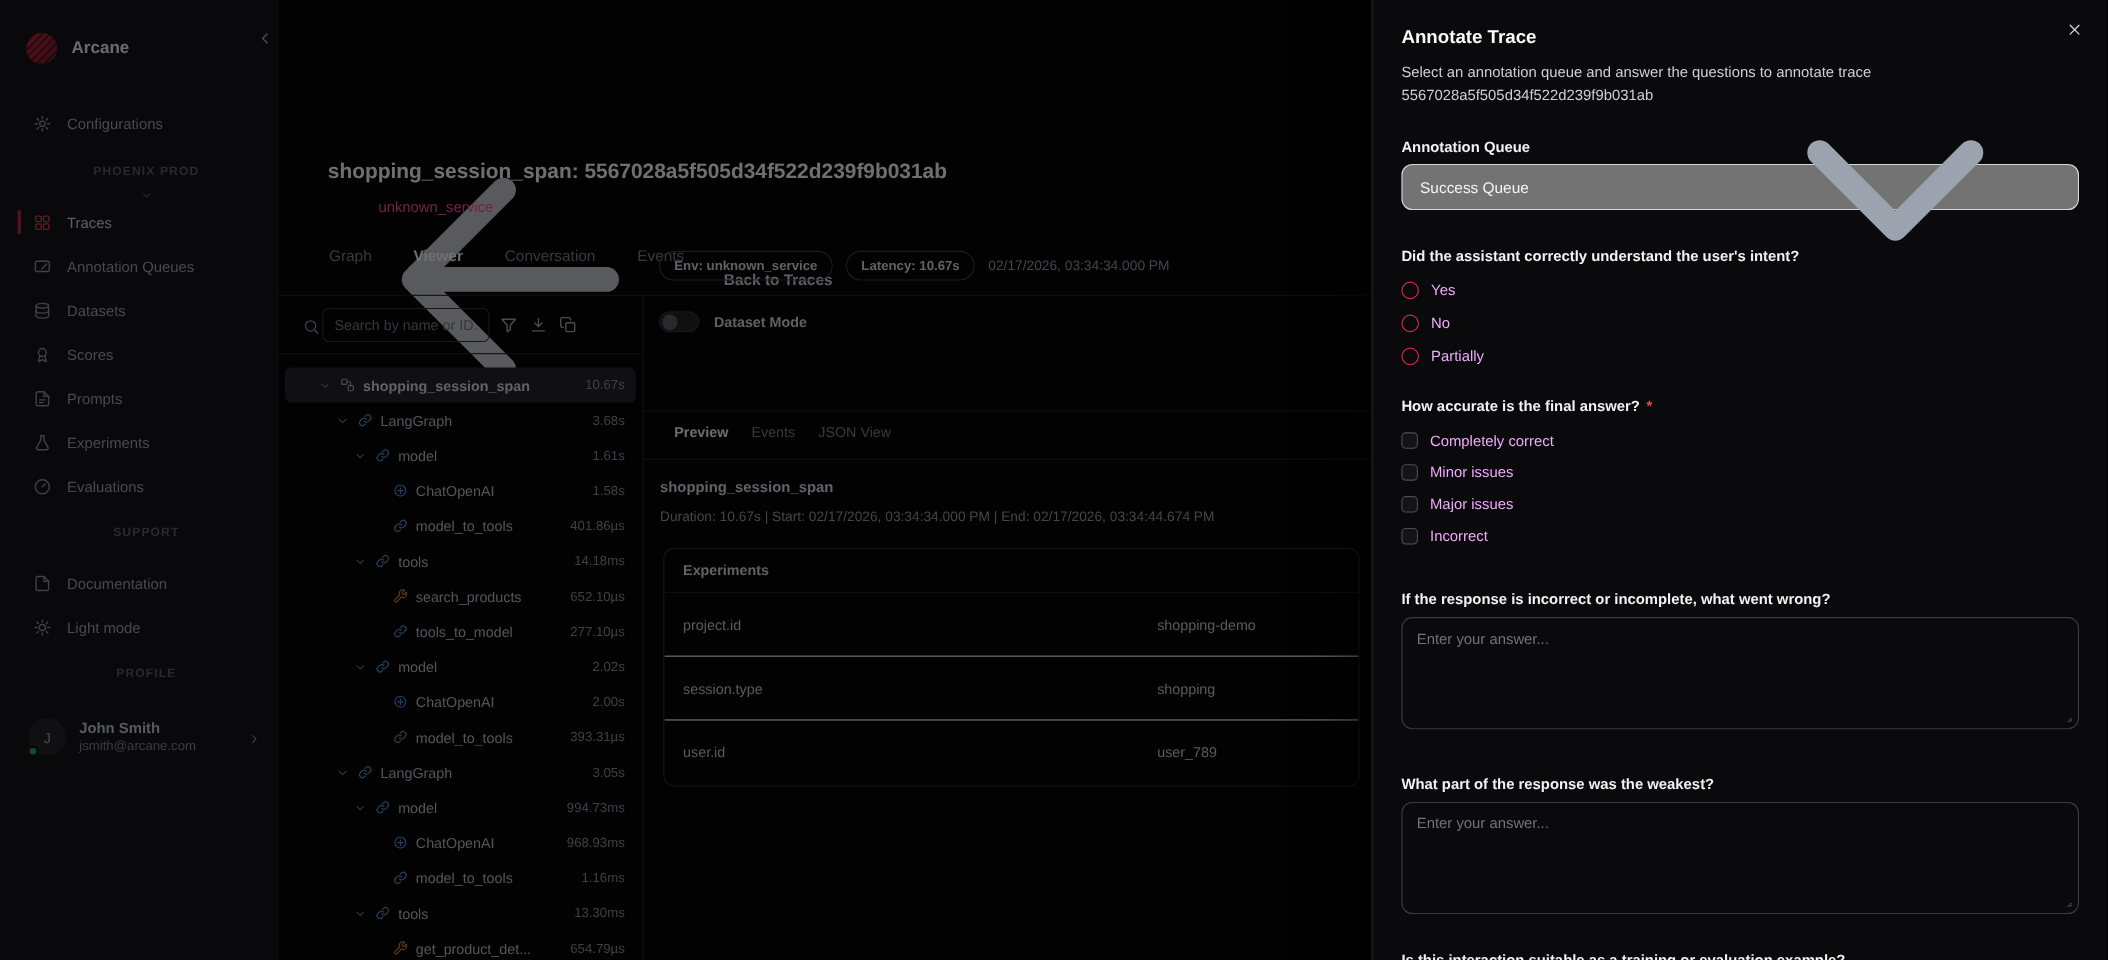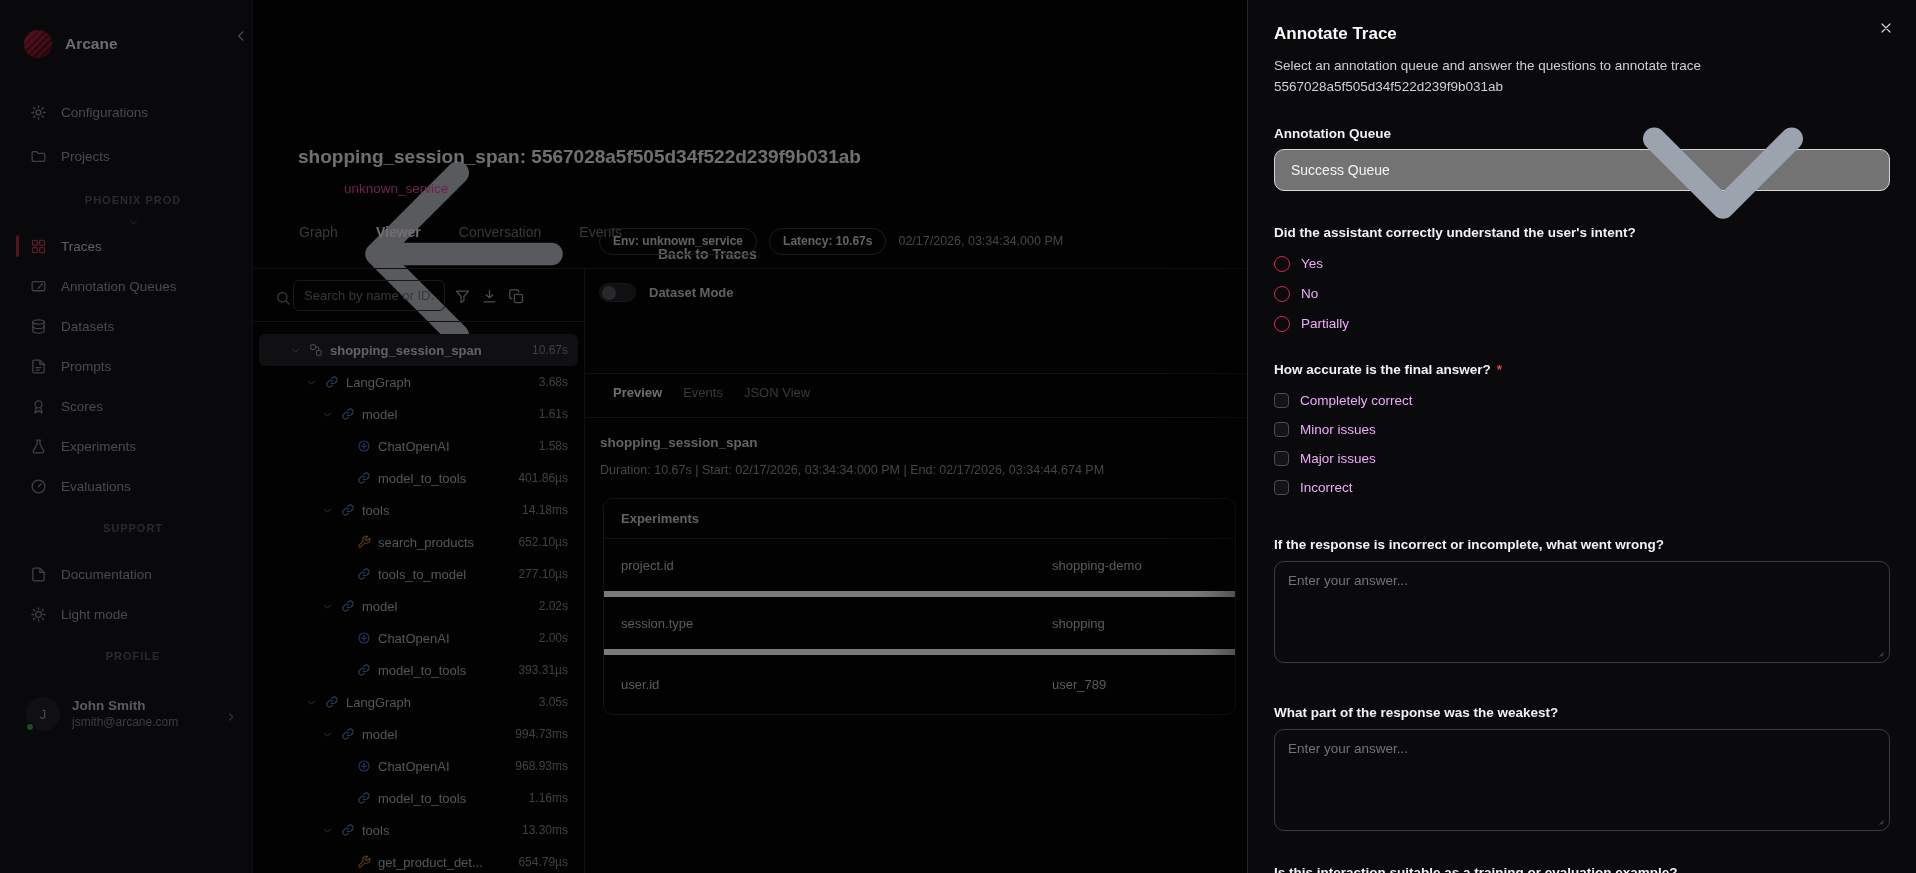--- a/index.html
+++ b/index.html
@@ -79,21 +79,21 @@
   .toggle-label { font-size:13px; font-weight:600; color:#c7c9ce; }
   .det-div1 { position:absolute; left:0; right:0; top:104px; height:1px; background:#222226; }
   .det-tabs { position:absolute; left:28px; top:116px; display:flex; gap:21px; }
   .det-tab { font-size:13px; color:#737780; cursor:pointer; }
   .det-tab.active { color:#e4e4e7; font-weight:700; }
   .det-div2 { position:absolute; left:0; right:0; top:148px; height:1px; background:#222226; }
   .span-name { position:absolute; left:15px; top:166px; font-size:13.5px; font-weight:700; color:#c9ccd1; }
   .span-meta { position:absolute; left:15px; top:194px; font-size:12.5px; color:#8e9198; }
   .attr-card { position:absolute; left:18px; top:229px; width:633px; height:217px; border:1px solid #2a2a2e; border-radius:10px; overflow:hidden; }
   .attr-head { height:40px; display:flex; align-items:center; padding:0 17px; font-size:13px; font-weight:700; color:#caccd1; border-bottom:1px solid #232327; }
-  .attr-row { position:relative; height:58px; border-bottom:6px solid #ffffff; }
+  .attr-row { position:relative; height:58px; border-bottom:1px solid #ffffff; }
   .attr-row:last-child { border-bottom:none; }
   .attr-key { position:absolute; left:17px; top:50%; transform:translateY(-50%); font-size:13px; color:#b9bcc2; }
   .attr-val { position:absolute; left:71%; top:50%; transform:translateY(-50%); font-size:13px; color:#b9bcc2; }
 
   
   #scrim { position:absolute; left:0; top:0; width:1247px; height:873px; background:rgba(0,0,0,0.52); z-index:40; pointer-events:none; }
 
   
   #drawer { position:absolute; left:1247px; top:0; width:669px; height:873px; background:#0a0a0c; border-left:1px solid #26262a; z-index:50; padding:24px 26px; overflow:hidden; box-shadow:-18px 0 40px rgba(0,0,0,.55); }
   .drawer-close { position:absolute; top:18px; right:22px; width:16px; height:16px; color:#d4d4d8; cursor:pointer; }
@@ -134,26 +134,20 @@
         </svg></span>
     <nav class="side-nav">
       <div id="nav-primary">
           <div class="side-item">
             <svg viewBox="0 0 24 24" class="ic sicon">
               <circle cx="12" cy="12" r="3.4"></circle>
               <path d="M12 2.6v2.6M12 18.8v2.6M2.6 12h2.6M18.8 12h2.6M5.2 5.2l1.9 1.9M16.9 16.9l1.9 1.9M18.8 5.2l-1.9 1.9M7.1 16.9l-1.9 1.9"></path>
             </svg>
             <span class="slabel">Configurations</span>
           </div>
-          <div class="side-item">
-            <svg viewBox="0 0 24 24" class="ic sicon">
-              <path d="M3 7a2 2 0 0 1 2-2h4l2.5 2.5H19a2 2 0 0 1 2 2V17a2 2 0 0 1-2 2H5a2 2 0 0 1-2-2z"></path>
-            </svg>
-            <span class="slabel">Projects</span>
-          </div>
         </div>
       <div class="section-head">
         <span class="shlabel">PHOENIX PROD</span>
         <span class="schev"><svg viewBox="0 0 24 24" class="ic" style="width:100%;height:100%">
               <path d="M6.5 9.5l5.5 5.5 5.5-5.5"></path>
             </svg></span>
       </div>
       <div id="nav-workspace" class="side-group">
           <div class="side-item active">
             <span class="active-bar"></span>
@@ -175,31 +169,31 @@
           <div class="side-item">
             <svg viewBox="0 0 24 24" class="ic sicon">
               <ellipse cx="12" cy="5.5" rx="8" ry="3"></ellipse>
               <path d="M4 5.5V12c0 1.66 3.58 3 8 3s8-1.34 8-3V5.5"></path>
               <path d="M4 12v6.5c0 1.66 3.58 3 8 3s8-1.34 8-3V12"></path>
             </svg>
             <span class="slabel">Datasets</span>
           </div>
           <div class="side-item">
             <svg viewBox="0 0 24 24" class="ic sicon">
+              <circle cx="12" cy="9" r="5"></circle>
+              <path d="M8.8 13.2L7 21l5-2.8L17 21l-1.8-7.8"></path>
+            </svg>
+            <span class="slabel">Scores</span>
+          </div>
+          <div class="side-item">
+            <svg viewBox="0 0 24 24" class="ic sicon">
               <path d="M14 3H6a2 2 0 0 0-2 2v14a2 2 0 0 0 2 2h12a2 2 0 0 0 2-2V9z"></path>
               <path d="M14 3v6h6M8.5 13.5h7M8.5 17h4.5"></path>
             </svg>
             <span class="slabel">Prompts</span>
-          </div>
-          <div class="side-item">
-            <svg viewBox="0 0 24 24" class="ic sicon">
-              <circle cx="12" cy="9" r="5"></circle>
-              <path d="M8.8 13.2L7 21l5-2.8L17 21l-1.8-7.8"></path>
-            </svg>
-            <span class="slabel">Scores</span>
           </div>
           <div class="side-item">
             <svg viewBox="0 0 24 24" class="ic sicon">
               <path d="M9.5 3h5M10 3v5.5L4.7 18.2A2 2 0 0 0 6.5 21h11a2 2 0 0 0 1.8-2.8L14 8.5V3"></path>
             </svg>
             <span class="slabel">Experiments</span>
           </div>
           <div class="side-item">
             <svg viewBox="0 0 24 24" class="ic sicon">
               <circle cx="12" cy="12" r="9"></circle>

